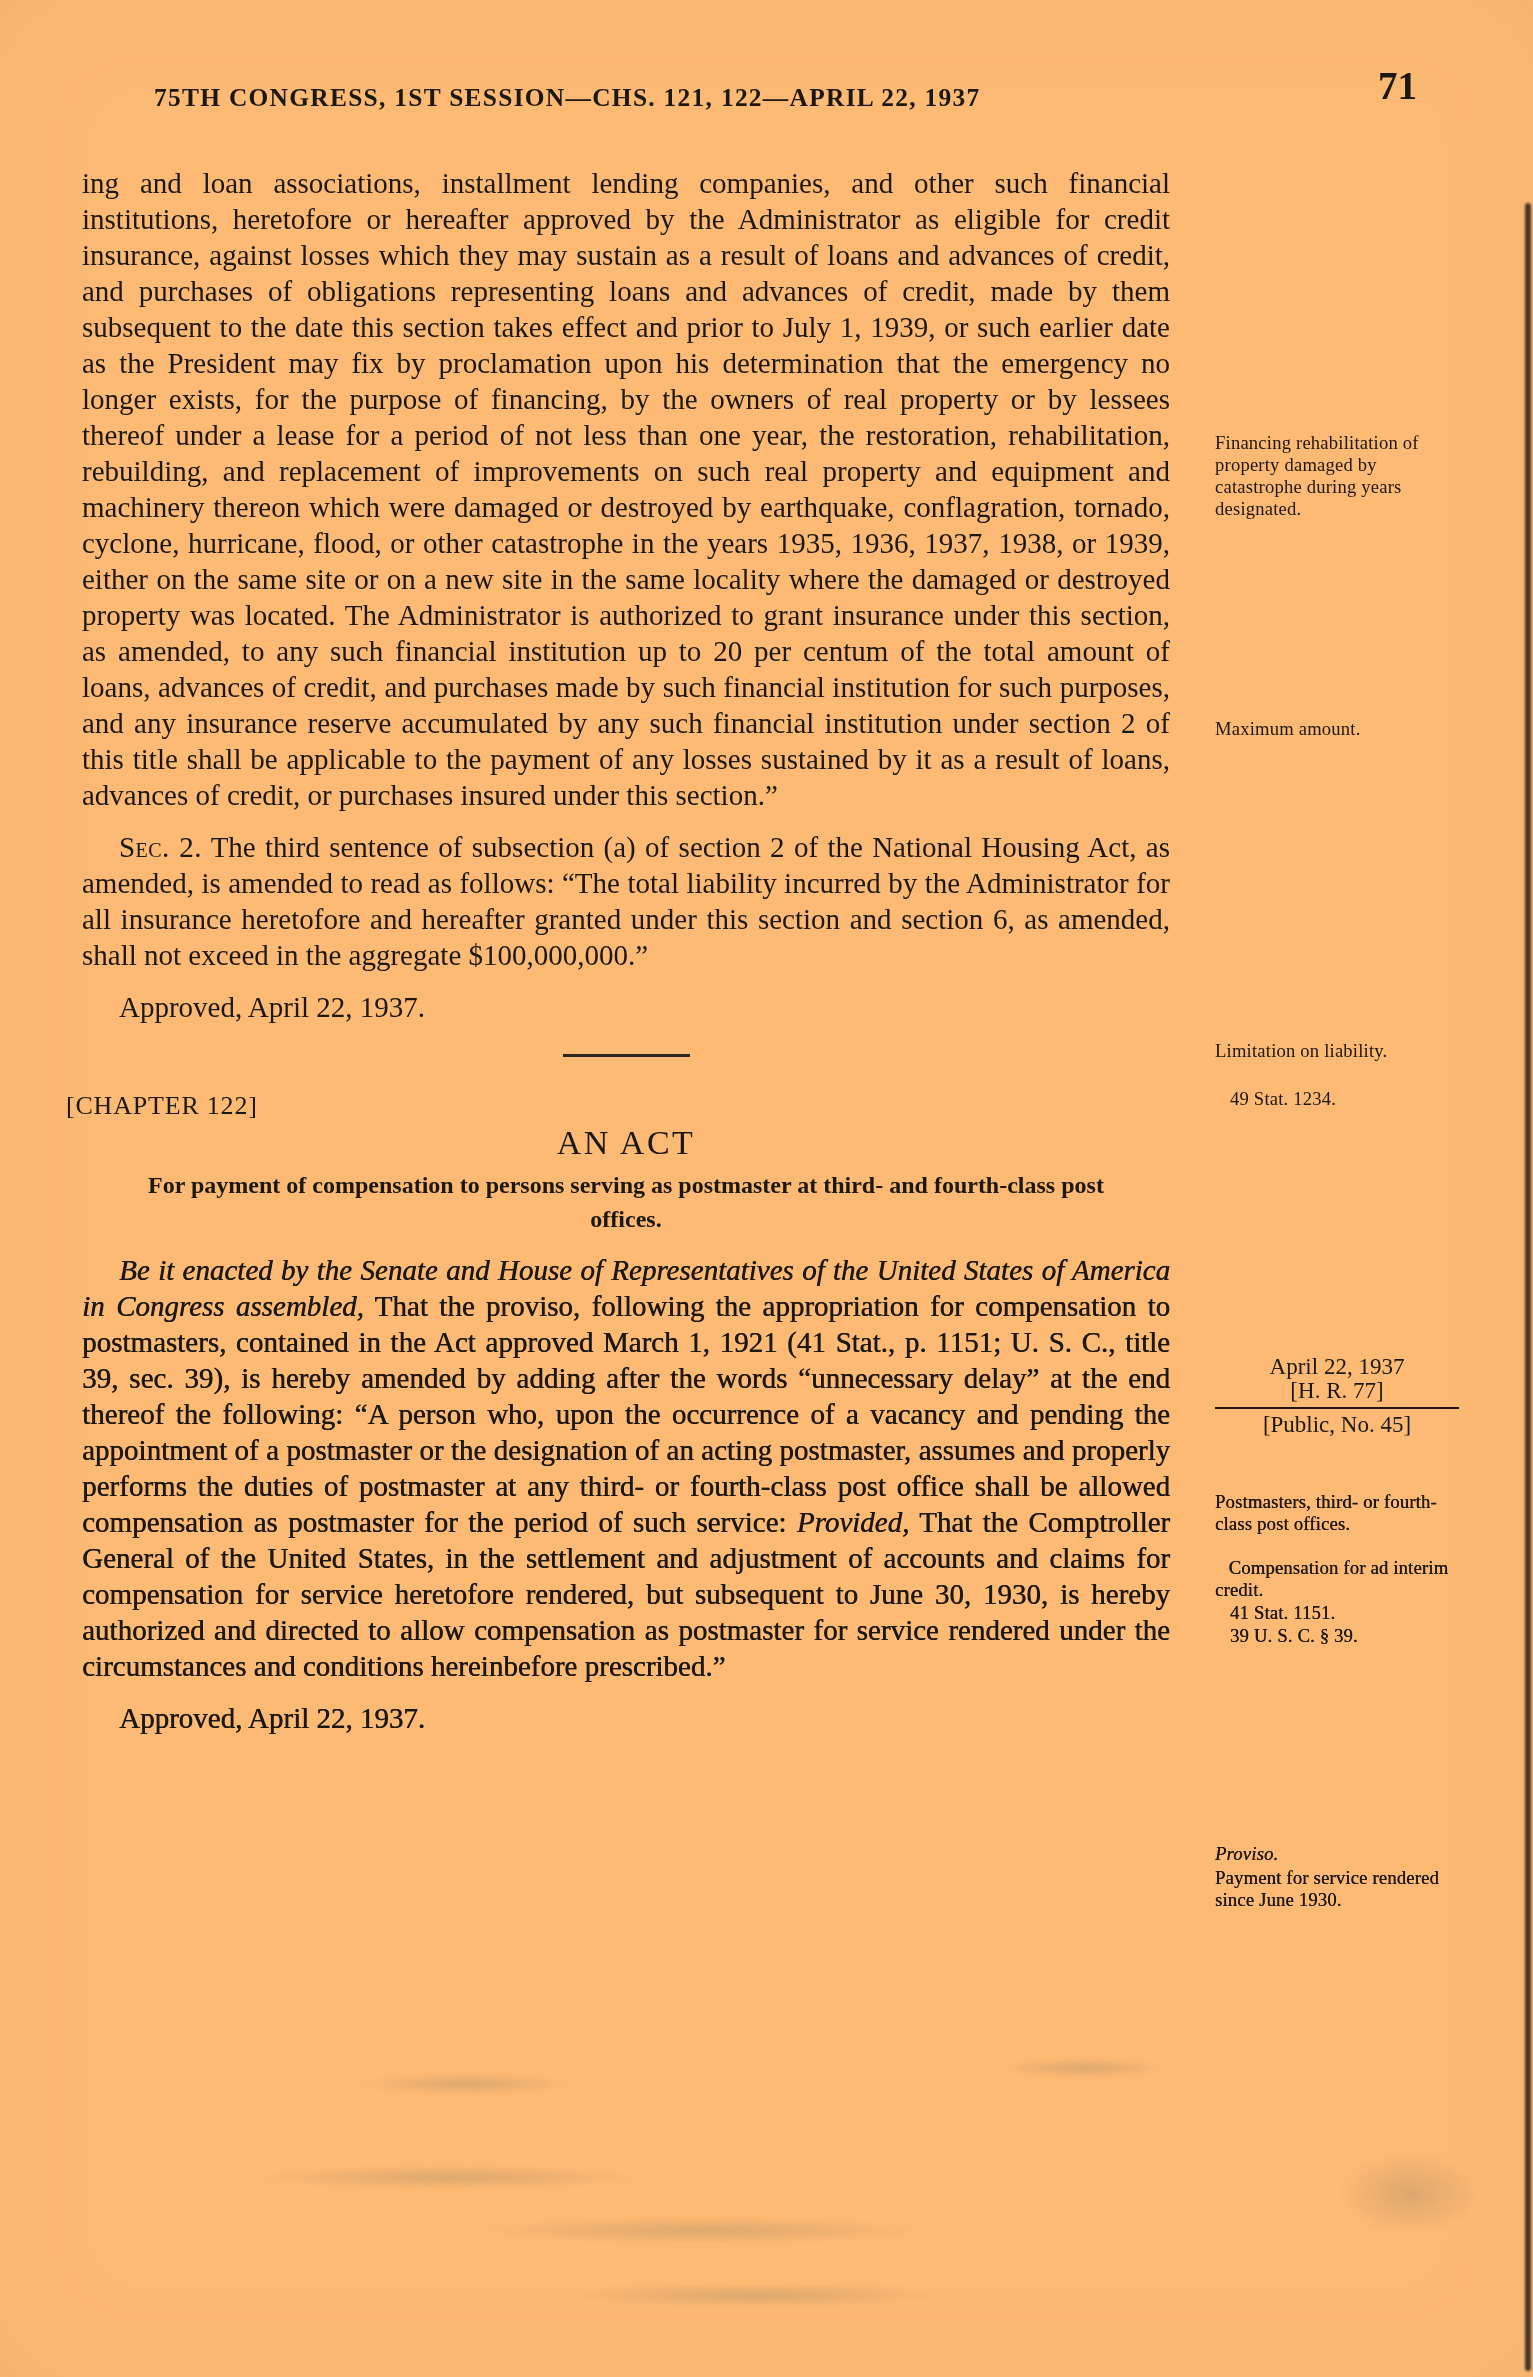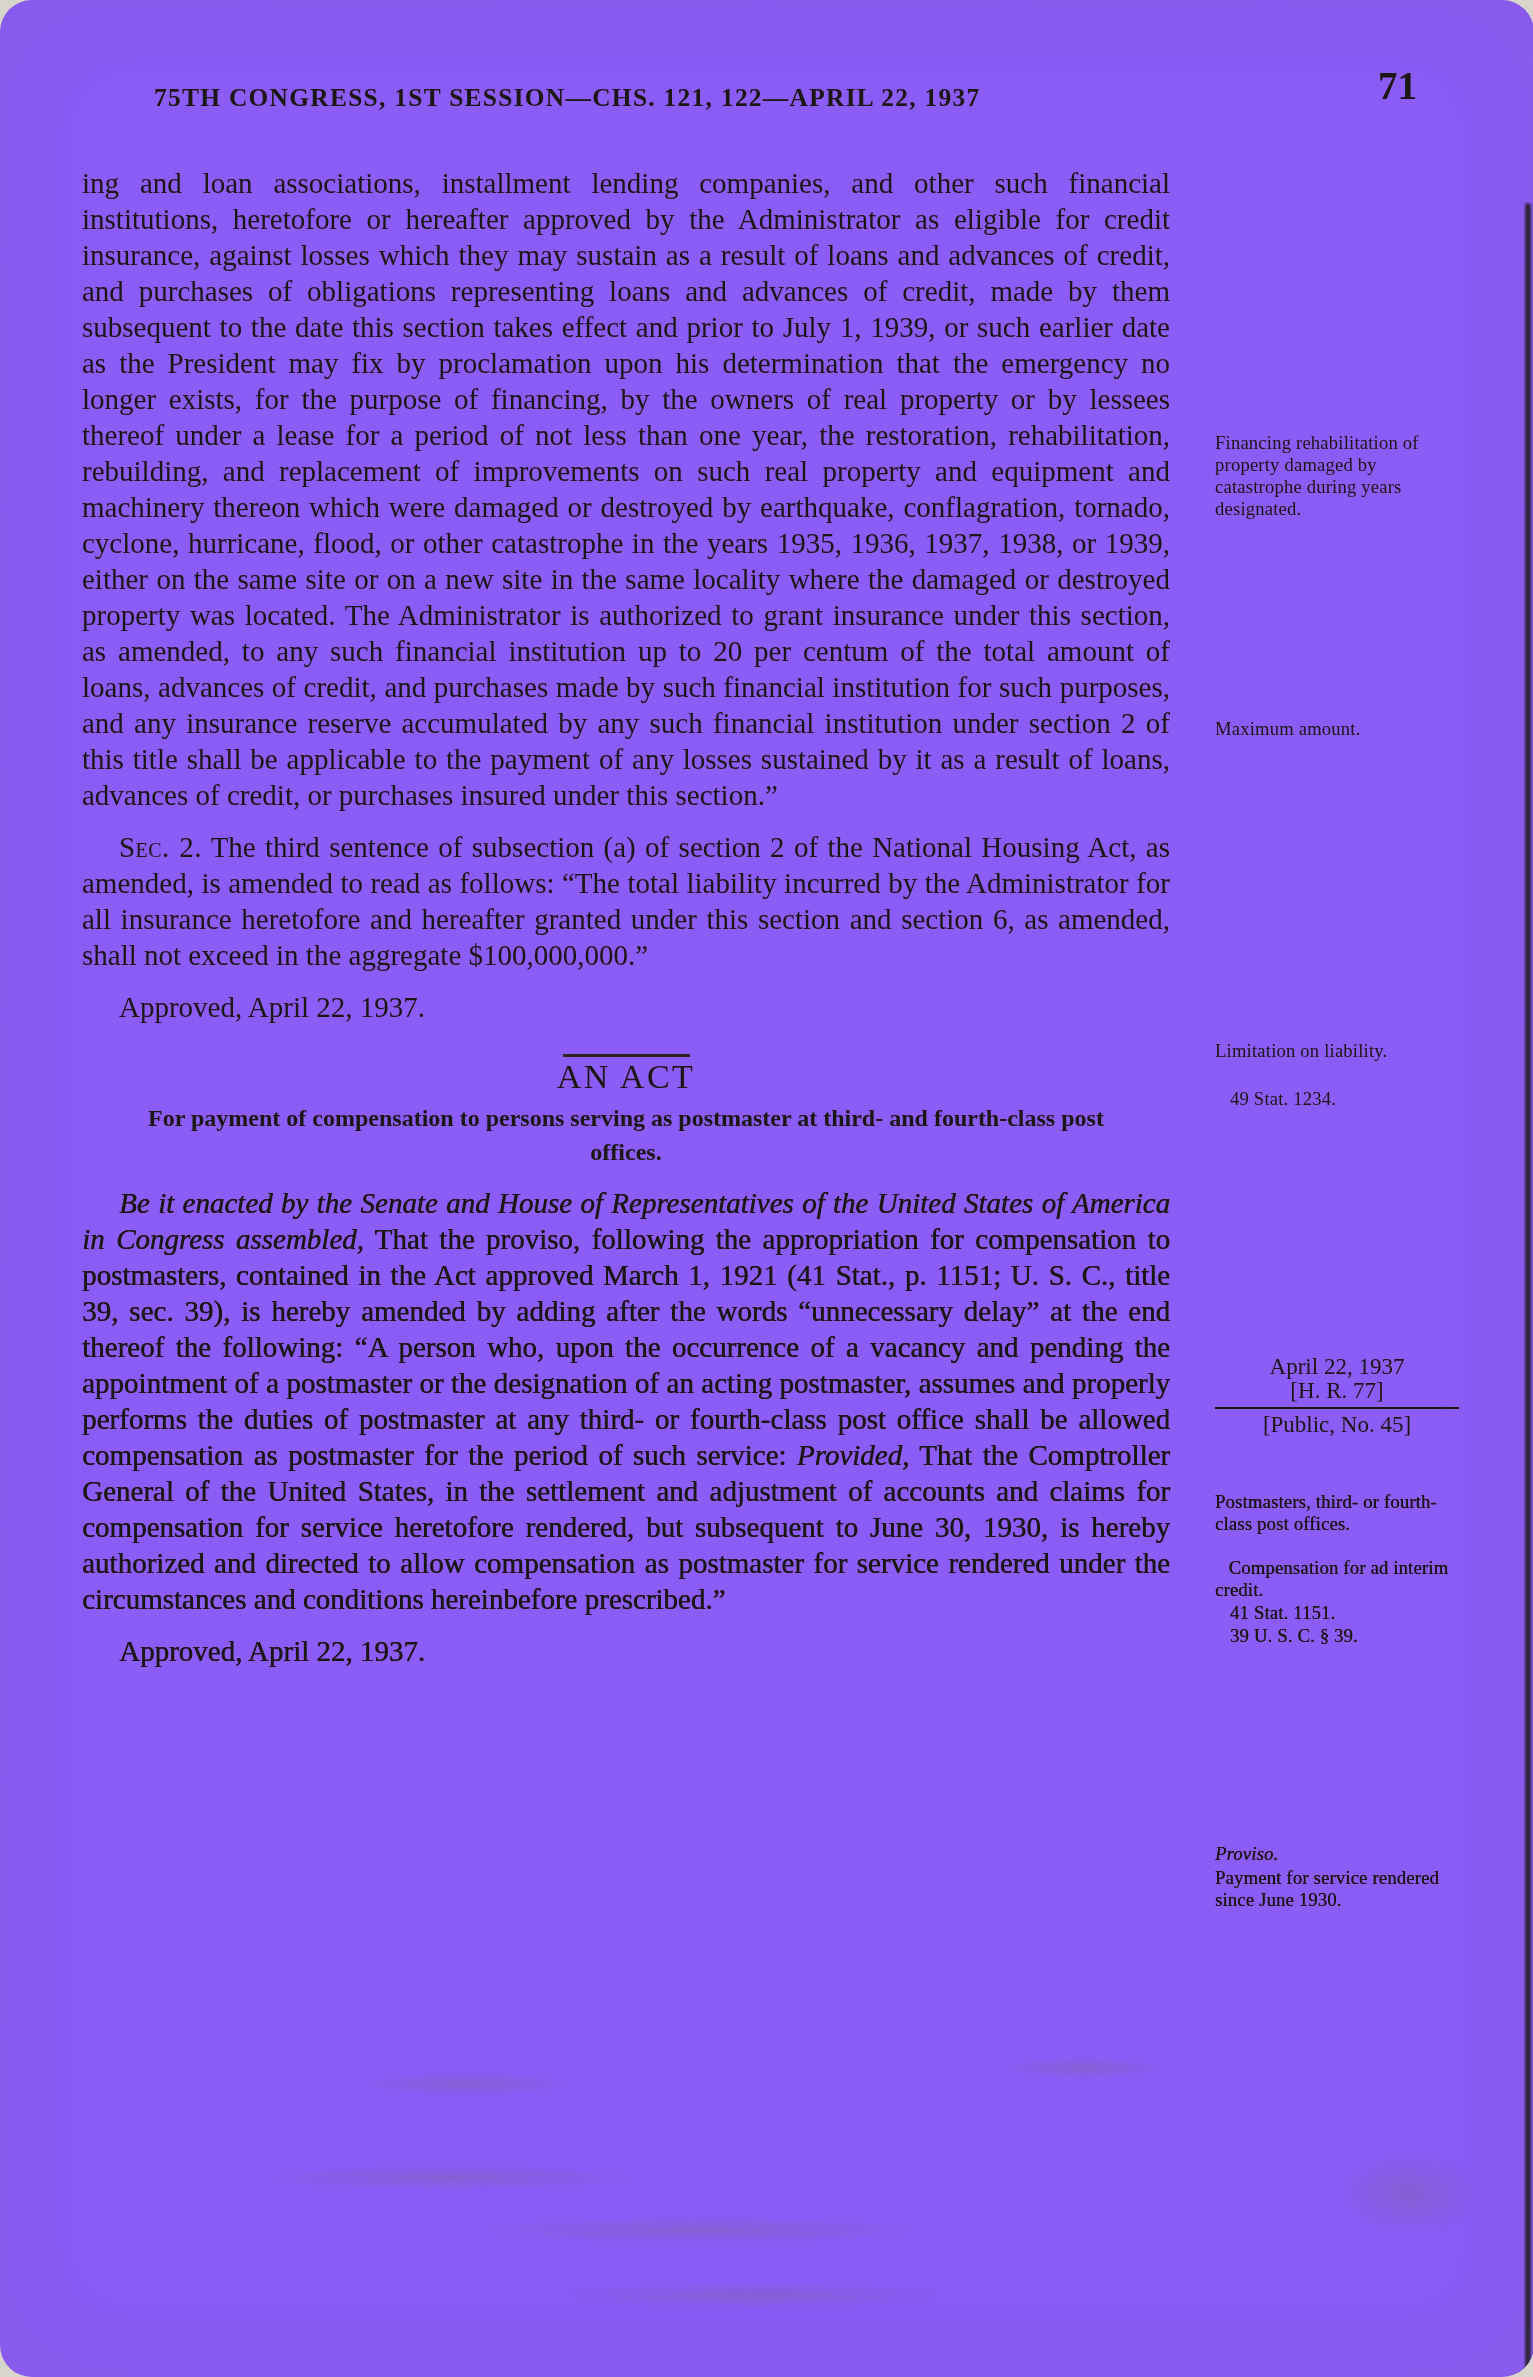--- a/index.html
+++ b/index.html
@@ -1,26 +1,25 @@
 <!DOCTYPE html>
 <html style="font-size:13.6px"><head>
 <meta charset="utf-8">
 <style>
   * { box-sizing: border-box; }
   html, body { margin: 0; padding: 0; background: #d8d5cd; }
   .page {
     position: relative;
     width: 1534px;
     height: 2377px;
-    background: #8b5cf6;
+    background: #fdba74;
     font-family: "Liberation Serif", "DejaVu Serif", serif;
     color: #1b1711;
     overflow: hidden;
     box-shadow: inset 0 0 119px rgba(95, 84, 62, 0.07);
-    border-radius: 32px;
   }
   .running-head {
     position: absolute; top: 83px; left: 154px;
     font-size: 25.4px; font-weight: bold; letter-spacing: 1.3px;
     white-space: nowrap;
   }
   .page-number {
     position: absolute; top: 63px; right: 117px;
     font-size: 39px; font-weight: bold;
   }
@@ -103,20 +102,21 @@
   <div class="main-column">
 
     <p class="body-para">ing and loan associations, installment lending companies, and other such financial institutions, heretofore or hereafter approved by the Administrator as eligible for credit insurance, against losses which they may sustain as a result of loans and advances of credit, and purchases of obligations representing loans and advances of credit, made by them subsequent to the date this section takes effect and prior to July 1, 1939, or such earlier date as the President may fix by proclamation upon his determination that the emergency no longer exists, for the purpose of financing, by the owners of real property or by lessees thereof under a lease for a period of not less than one year, the restoration, rehabilitation, rebuilding, and replacement of improvements on such real property and equipment and machinery thereon which were damaged or destroyed by earthquake, conflagration, tornado, cyclone, hurricane, flood, or other catastrophe in the years 1935, 1936, 1937, 1938, or 1939, either on the same site or on a new site in the same locality where the damaged or destroyed property was located. The Administrator is authorized to grant insurance under this section, as amended, to any such financial institution up to 20 per centum of the total amount of loans, advances of credit, and purchases made by such financial institution for such purposes, and any insurance reserve accumulated by any such financial institution under section 2 of this title shall be applicable to the payment of any losses sustained by it as a result of loans, advances of credit, or purchases insured under this section.”</p>
 
     <p class="body-para indent"><span class="smallcaps">Sec. 2.</span><span> The third sentence of subsection (a) of section 2 of the National Housing Act, as amended, is amended to read as follows: “The total liability incurred by the Administrator for all insurance heretofore and hereafter granted under this section and section 6, as amended, shall not exceed in the aggregate $100,000,000.”</span></p>
 
     <p class="body-para indent">Approved, April 22, 1937.</p>
 
     <div class="divider"></div>
 
+    <div class="chapter-heading">[CHAPTER 122]</div>
 
     <div class="act-title">AN ACT</div>
 
     <div class="act-subtitle">For payment of compensation to persons serving as postmaster at third- and fourth-class post offices.</div>
 
     <p class="body-para indent ch122-body"><span class="italic">Be it enacted by the Senate and House of Representatives of the United States of America in Congress assembled,</span><span> That the proviso, following the appropriation for compensation to postmasters, contained in the Act approved March 1, 1921 (41 Stat., p. 1151; U. S. C., title 39, sec. 39), is hereby amended by adding after the words “unnecessary delay” at the end thereof the following: “A person who, upon the occurrence of a vacancy and pending the appointment of a postmaster or the designation of an acting postmaster, assumes and properly performs the duties of postmaster at any third- or fourth-class post office shall be allowed compensation as postmaster for the period of such service: </span><span class="italic">Provided,</span><span> That the Comptroller General of the United States, in the settlement and adjustment of accounts and claims for compensation for service heretofore rendered, but subsequent to June 30, 1930, is hereby authorized and directed to allow compensation as postmaster for service rendered under the circumstances and conditions hereinbefore prescribed.”</span></p>
 
     <p class="body-para indent ch122-body">Approved, April 22, 1937.</p>
 
   </div>

